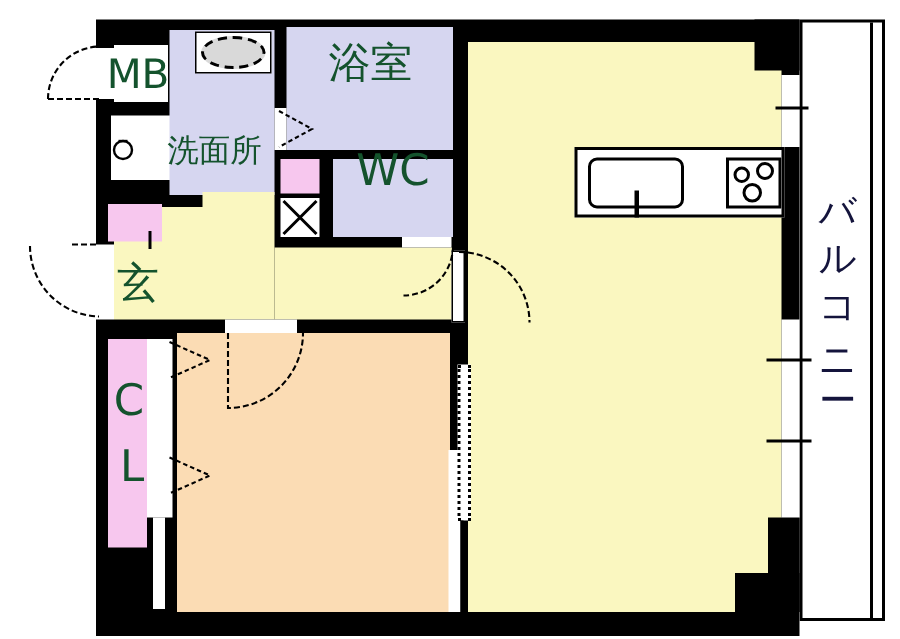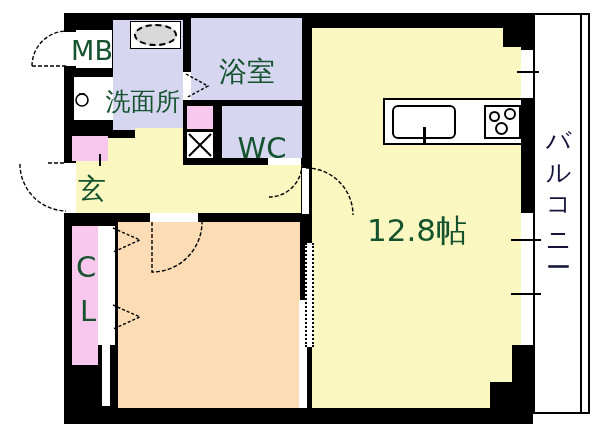--- a/index.html
+++ b/index.html
@@ -85,28 +85,27 @@
     <path d="M 511 240 H 541" stroke="#000" stroke-width="2"></path>
     <path d="M 511 294 H 541" stroke="#000" stroke-width="2"></path>
     <path d="M 100 154 V 166" stroke="#000" stroke-width="2"></path>
     <g>
       <circle cx="82" cy="100" r="6" fill="#fff" stroke="#000" stroke-width="1.6"></circle>
       <path d="M 79 94 H 85" stroke="#000" stroke-width="1.6"></path>
     </g>
   </svg>
 
   <div class="label" style="left:92px;top:50px;font-size:27px;">MB</div>
-  <div class="label" style="left:143px;top:101px;font-size:25px;">洗面所</div>
-  <div class="label" style="left:247px;top:72px;font-size:28px;">浴室</div>
-  <div class="label" style="left:262px;top:148px;font-size:29px;">WC</div>
+  <div class="label" style="left:143px;top:101px;font-size:21px;">洗面所</div>
+  <div class="label" style="left:247px;top:42px;font-size:28px;">浴室</div>
+  <div class="label" style="left:262px;top:114px;font-size:29px;">WC</div>
   <div class="label" style="left:92px;top:189px;font-size:28px;">玄</div>
   <div class="label" style="left:86px;top:289px;font-size:29px;line-height:1.5;">
     <span>C</span><br>
     <span>L</span>
   </div>
   <div class="label" style="left:417px;top:210px;font-size:31px;line-height:1.3;">
     <br>
-    <span>12.8帖</span>
   </div>
   <div class="abs" style="left:543px;top:112px;width:30px;height:200px;color:#14143c;font-size:25px;
               writing-mode:vertical-rl;letter-spacing:7px;line-height:30px;">バルコニー</div>
 
 </div>
 
 </body></html>

